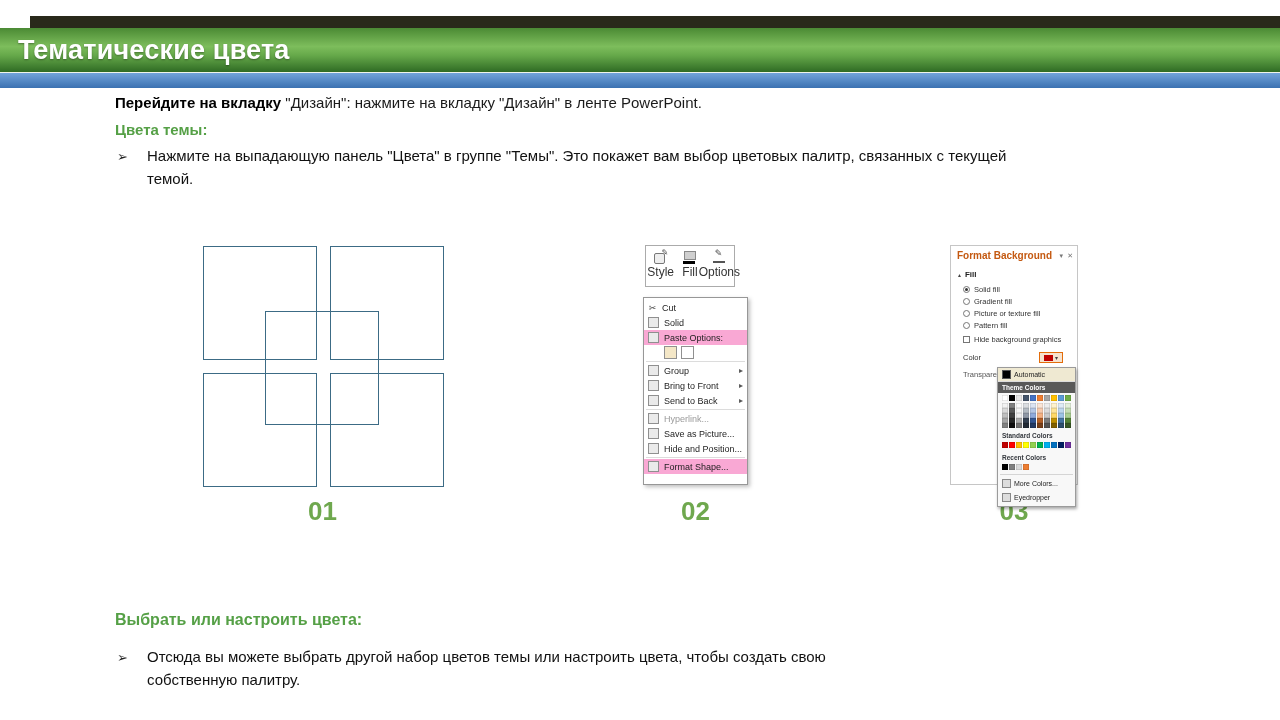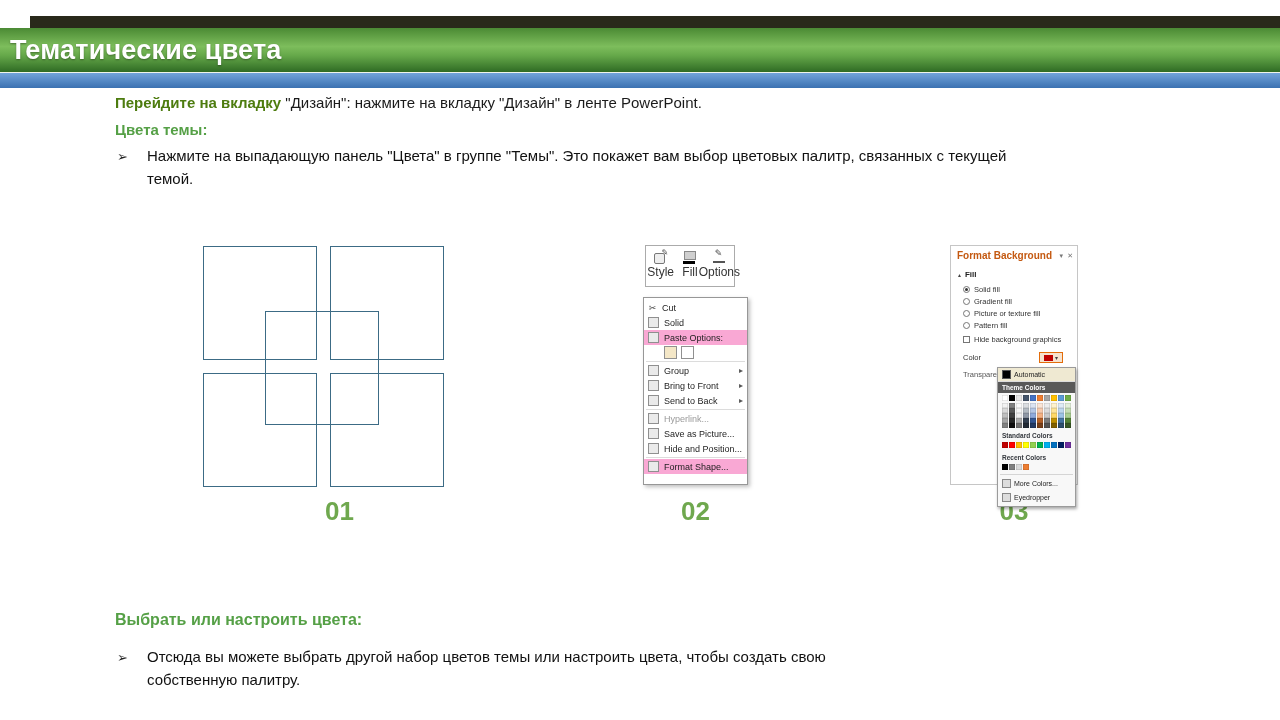--- a/index.html
+++ b/index.html
@@ -3,48 +3,48 @@
 <meta charset="utf-8">
 <style>
   html,body{margin:0;padding:0;background:#fff;}
   .slide{position:relative;width:1280px;height:720px;background:#ffffff;overflow:hidden;
          font-family:"Liberation Sans",sans-serif;}
 
   
   .bar-dark{position:absolute;left:30px;right:0;top:16px;height:12px;background:#29291a;}
   .band-green{position:absolute;left:0;right:0;top:28px;height:44px;display:flex;align-items:center;
               background:linear-gradient(180deg,#4b8a34 0%,#7dbd5c 42%,#66a94a 62%,#2f6b24 100%);}
-  .title{font-size:27px;font-weight:bold;color:#fff;padding-left:10px;letter-spacing:.2px;
+  .title{font-size:27px;font-weight:bold;color:#fff;padding-left:18px;letter-spacing:.2px;
          text-shadow:0 1px 2px rgba(0,0,0,.35);}
   .band-blue{position:absolute;left:0;right:0;top:72px;height:15px;border-top:1px solid #eef4ea;
              background:linear-gradient(180deg,#71a3da,#3b71b1);}
 
   
   .line1{position:absolute;left:115px;top:94px;font-size:15px;color:#1a1a1a;}
-  .green-bold{color:#4d7c0f;font-weight:bold;}
+  .green-bold{color:#000000;font-weight:bold;}
   .h-green{position:absolute;left:115px;font-size:15px;font-weight:bold;color:#55a046;}
   .h2pos{top:121px;}
   .h3pos{top:611px;font-size:16px;}
   .bullet{position:absolute;font-size:15px;color:#111;line-height:23px;}
   .b1pos{left:117px;top:144px;width:900px;}
   .b2pos{left:117px;top:645px;width:740px;}
   .arrow{position:absolute;left:0;top:1px;font-size:13px;color:#222;}
   .btext{display:block;margin-left:30px;}
 
   
   .fig1{position:absolute;left:203px;top:246px;width:239px;height:239px;}
   .sq{position:absolute;border:1px solid #3c6b85;background:transparent;}
   .sq1{left:0;top:0;width:112px;height:112px;}
   .sq2{left:127px;top:0;width:112px;height:112px;}
   .sq3{left:0;top:127px;width:112px;height:112px;}
   .sq4{left:127px;top:127px;width:112px;height:112px;}
   .sqc{left:62px;top:65px;width:112px;height:112px;}
 
   .fig-label{position:absolute;top:496px;font-size:26px;font-weight:bold;color:#6fa84e;text-align:center;}
-  .fl1{left:220px;width:239px;}
+  .fl1{left:203px;width:239px;}
   .fl2{left:643px;width:105px;}
   .fl3{left:950px;width:128px;}
 
   
   .mini-toolbar{position:absolute;left:645px;top:245px;width:90px;height:42px;border:1px solid #ababab;
                 background:#fff;display:flex;justify-content:space-around;padding-top:4px;box-sizing:border-box;}
   .mt-item{display:flex;flex-direction:column;align-items:center;width:28px;}
   .mt-ic{width:15px;height:14px;position:relative;margin-bottom:1px;}
   .mt-style .shape{position:absolute;left:1px;top:3px;width:9px;height:9px;border:1px solid #777;background:#eee;border-radius:2px;}
   .mt-style .pen{position:absolute;right:0;top:-2px;font-size:8px;color:#555;}

